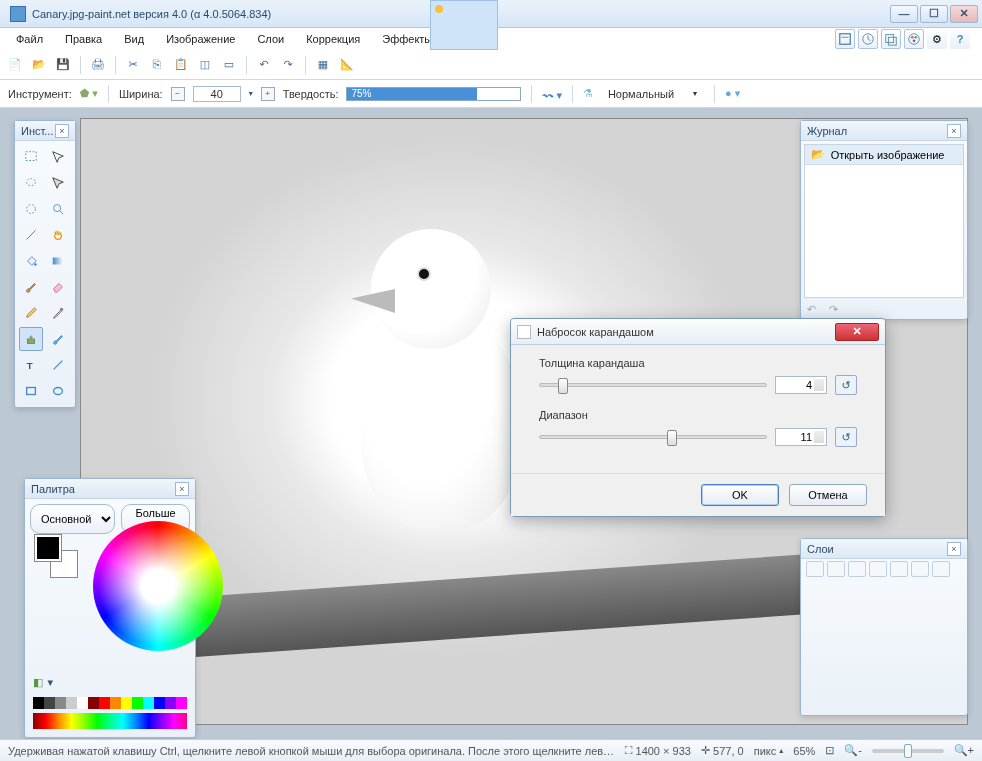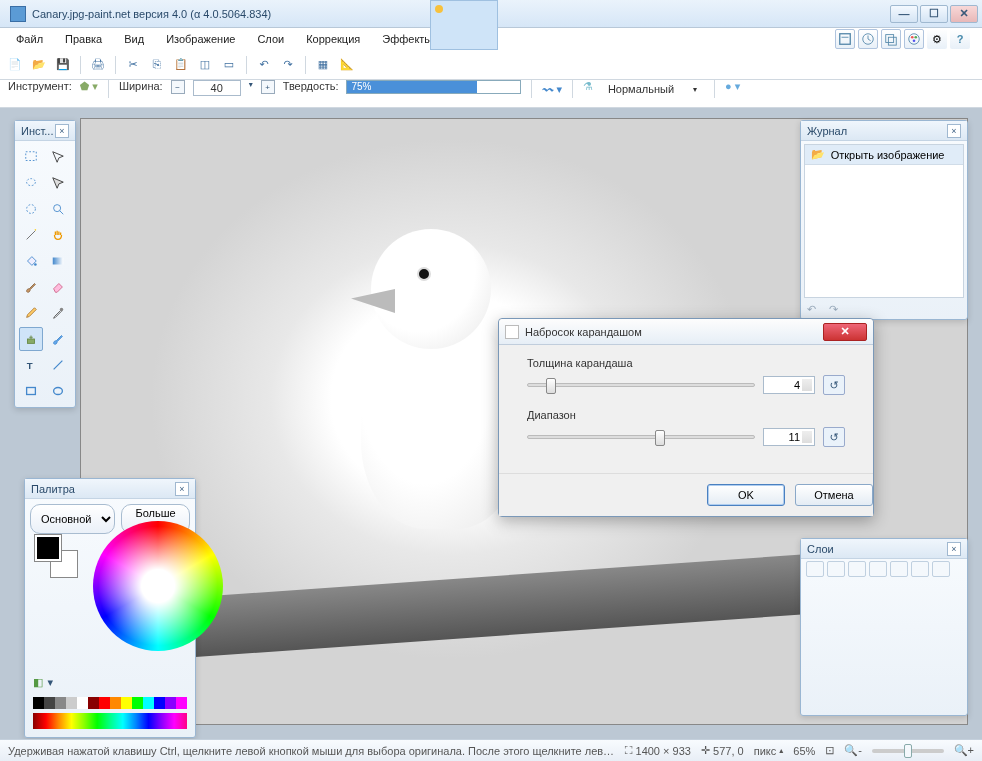--- a/index.html
+++ b/index.html
@@ -23,21 +23,21 @@
 
 .rtool{display:flex;gap:3px;padding-right:6px}
 .rtool .ico{width:20px;height:20px;border:1px solid #b0c4de;border-radius:2px;background:linear-gradient(#fff,#e8f0f8);display:flex;align-items:center;justify-content:center}
 
 
 .toolbar{height:30px;background:#fff;border-bottom:1px solid #d0d8e0;display:flex;align-items:center;padding:0 6px;gap:6px}
 .toolbar .tico{width:18px;height:18px;display:flex;align-items:center;justify-content:center;color:#4070a0}
 .sep{width:1px;height:18px;background:#d0d8e0;margin:0 2px}
 
 
-.optbar{height:28px;background:#fff;border-bottom:1px solid #d0d8e0;display:flex;align-items:flex-start;padding:0 8px;gap:8px;color:#333}
+.optbar{height:28px;background:#fff;border-bottom:1px solid #d0d8e0;display:flex;align-items:center;padding:0 8px;gap:8px;color:#333}
 .optbar .lbl{white-space:nowrap}
 .numfield{width:48px;text-align:center;border:1px solid #abc;background:#fff;padding:1px}
 .hardbar{width:175px;height:14px;border:1px solid #8ab;background:#fff;position:relative}
 .hardbar .fill{position:absolute;left:0;top:0;bottom:0;width:75%;background:#4a90d9}
 .hardbar .txt{position:absolute;left:4px;top:0;color:#fff;font-size:10px}
 .stepbtn{width:14px;height:14px;border:1px solid #9ab;background:#f4f8fc;display:inline-flex;align-items:center;justify-content:center;font-size:8px;color:#357}
 .dropbtn{padding:2px 6px;border:1px solid transparent;display:flex;align-items:center;gap:19px}
 
 
 .workspace{position:absolute;left:0;right:0;top:108px;bottom:22px;background:#bcc8d4;overflow:hidden}
@@ -86,35 +86,35 @@
 #palette .sw .fg{position:absolute;width:26px;height:26px;background:#000;border:2px solid #fff;box-shadow:0 0 0 1px #888}
 #palette .sw .bg{position:absolute;right:0;bottom:0;width:26px;height:26px;background:#fff;border:2px solid #fff;box-shadow:0 0 0 1px #888}
 #palette .wheel{position:absolute;left:68px;top:42px;width:130px;height:130px;border-radius:50%;background:conic-gradient(red,yellow,lime,cyan,blue,magenta,red)}
 #palette .wheel::after{content:"";position:absolute;inset:0;border-radius:50%;background:radial-gradient(circle,#fff 0 18%,transparent 65%)}
 #palette .cursor{position:absolute;left:62px;top:62px;width:8px;height:8px;border:1px solid #333;border-radius:50%;background:#fff}
 #palette .strip{position:absolute;left:8px;bottom:8px;right:8px;height:16px;background:linear-gradient(90deg,#800,#f00,#f80,#ff0,#8f0,#0f0,#0f8,#0ff,#08f,#00f,#80f,#f0f,#f08)}
 #palette .strip2{position:absolute;left:8px;bottom:28px;right:8px;height:12px;display:flex}
 #palette .strip2 span{flex:1}
 
 
-.dialog{position:absolute;left:498px;top:318px;width:376px;background:#f0f0f0;border:1px solid #7a98b8;box-shadow:0 4px 16px rgba(0,0,0,.3);border-radius:4px}
+.dialog{position:absolute;left:510px;top:318px;width:376px;background:#f0f0f0;border:1px solid #7a98b8;box-shadow:0 4px 16px rgba(0,0,0,.3);border-radius:4px}
 .dialog .dhead{height:26px;background:linear-gradient(#fdfdfd,#e6eef6);display:flex;align-items:center;padding:0 6px;border-bottom:1px solid #c0cddc;border-radius:4px 4px 0 0}
 .dialog .dhead .dico{width:14px;height:14px;background:#fff;border:1px solid #bbb;margin-right:6px}
 .dialog .dtitle{flex:1;color:#333}
 .dialog .dclose{width:44px;height:18px;background:linear-gradient(#e67,#c33);border:1px solid #a22;border-radius:2px;color:#fff;display:flex;align-items:center;justify-content:center;font-weight:bold}
 .dialog .dbody{padding:12px 28px}
 .dialog .param{margin-bottom:14px}
 .dialog .plabel{color:#333;margin-bottom:6px}
 .dialog .prow2{display:flex;align-items:center;gap:8px}
 .dialog .track{flex:1;height:4px;background:#ddd;border:1px solid #bbb;border-radius:2px;position:relative}
 .dialog .thumbct{position:absolute;top:-6px;width:10px;height:16px;background:linear-gradient(#fff,#ddd);border:1px solid #888;border-radius:2px}
 .dialog .nval{width:52px;text-align:right;padding:2px 14px 2px 2px;border:1px solid #abc;background:#fff;position:relative}
 .dialog .nval::after{content:"";position:absolute;right:2px;top:2px;bottom:2px;width:10px;background:linear-gradient(#eee,#ddd)}
 .dialog .reset{width:22px;height:20px;border:1px solid #9ac;background:#eaf2fa;border-radius:2px;color:#357;display:flex;align-items:center;justify-content:center}
-.dialog .dbtns{display:flex;justify-content:flex-end;gap:10px;padding:10px 0;background:#f0f0f0;border-top:1px solid #ddd}
+.dialog .dbtns{display:flex;justify-content:flex-end;gap:10px;padding:10px 18px;background:#f0f0f0;border-top:1px solid #ddd}
 .dialog .dbtn{min-width:78px;padding:4px 14px;border:1px solid #8aa8c8;background:linear-gradient(#fff,#e4ecf4);border-radius:3px;text-align:center}
 .dialog .dbtn.primary{border-color:#4a80c0;box-shadow:0 0 0 1px #aecdf0 inset}
 
 
 .statusbar{position:absolute;left:0;right:0;bottom:0;height:22px;background:linear-gradient(#f8fbfe,#e8eef6);border-top:1px solid #c4d0dc;display:flex;align-items:center;padding:0 8px;gap:10px;color:#555;font-size:10px}
 .statusbar .hint{flex:1;white-space:nowrap;overflow:hidden;text-overflow:ellipsis}
 .statusbar .cell{display:flex;align-items:center;gap:3px}
 .zoom-track{width:72px;height:4px;background:#ccc;border-radius:2px;position:relative}
 .zoom-track .zt{position:absolute;left:32px;top:-5px;width:8px;height:14px;background:#f4f8fc;border:1px solid #8aa;border-radius:2px}
 svg{width:14px;height:14px}

